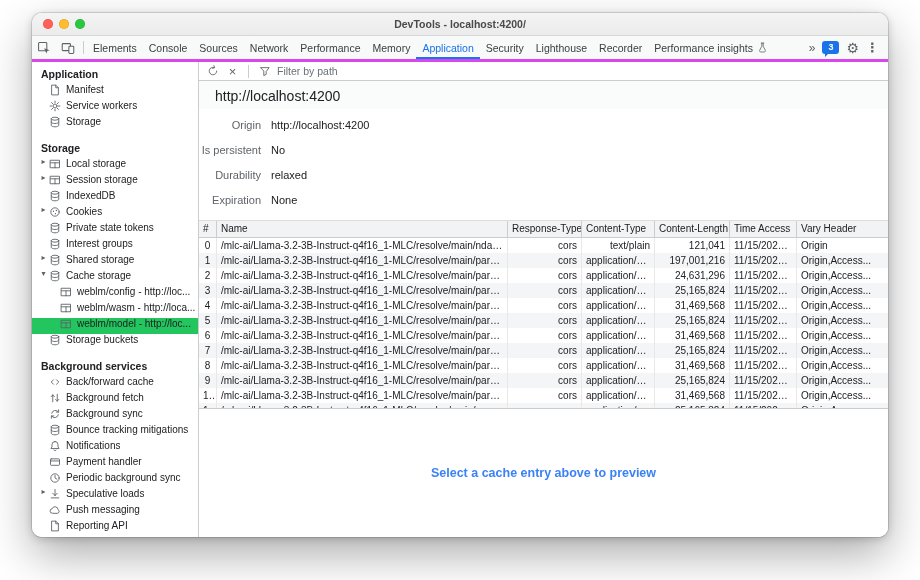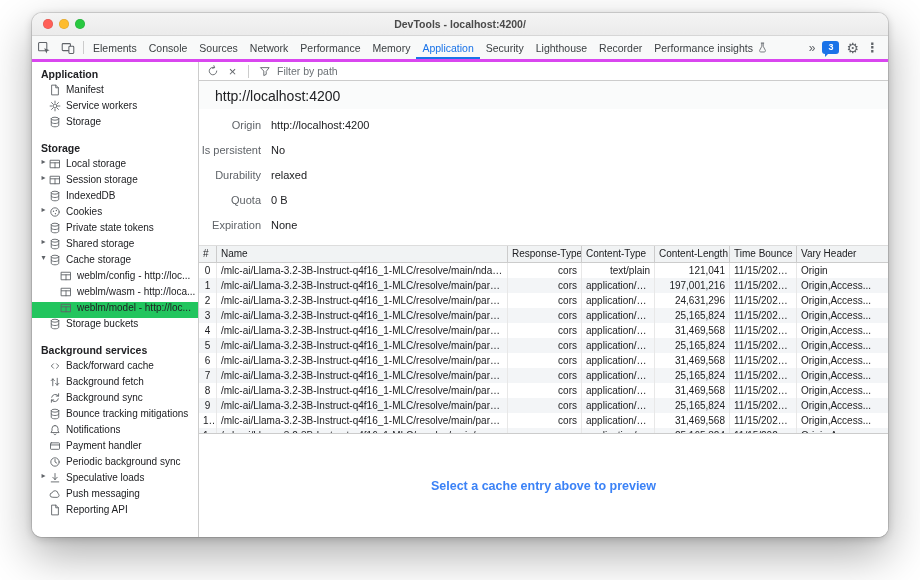--- a/index.html
+++ b/index.html
@@ -259,20 +259,31 @@
             <span class="sb-icon">
               <svg viewBox="0 0 16 16">
                 <ellipse cx="8" cy="3.6" rx="5" ry="2" fill="none" stroke="currentColor" stroke-width="1.2" stroke-linecap="round" stroke-linejoin="round"></ellipse>
                 <path d="M3 3.6v8.8c0 1.1 2.2 2 5 2s5-.9 5-2V3.6" fill="none" stroke="currentColor" stroke-width="1.2" stroke-linecap="round" stroke-linejoin="round"></path>
                 <path d="M3 8c0 1.1 2.2 2 5 2s5-.9 5-2" fill="none" stroke="currentColor" stroke-width="1.2" stroke-linecap="round" stroke-linejoin="round"></path>
               </svg>
             </span>
             <span class="sb-label">Private state tokens</span>
           </div>
           <div class="sb-item">
+            <span class="sb-arrow"></span>
+            <span class="sb-icon">
+              <svg viewBox="0 0 16 16">
+                <ellipse cx="8" cy="3.6" rx="5" ry="2" fill="none" stroke="currentColor" stroke-width="1.2" stroke-linecap="round" stroke-linejoin="round"></ellipse>
+                <path d="M3 3.6v8.8c0 1.1 2.2 2 5 2s5-.9 5-2V3.6" fill="none" stroke="currentColor" stroke-width="1.2" stroke-linecap="round" stroke-linejoin="round"></path>
+                <path d="M3 8c0 1.1 2.2 2 5 2s5-.9 5-2" fill="none" stroke="currentColor" stroke-width="1.2" stroke-linecap="round" stroke-linejoin="round"></path>
+              </svg>
+            </span>
+            <span class="sb-label">Interest groups</span>
+          </div>
+          <div class="sb-item">
             <span class="sb-arrow">▸</span>
             <span class="sb-icon">
               <svg viewBox="0 0 16 16">
                 <ellipse cx="8" cy="3.6" rx="5" ry="2" fill="none" stroke="currentColor" stroke-width="1.2" stroke-linecap="round" stroke-linejoin="round"></ellipse>
                 <path d="M3 3.6v8.8c0 1.1 2.2 2 5 2s5-.9 5-2V3.6" fill="none" stroke="currentColor" stroke-width="1.2" stroke-linecap="round" stroke-linejoin="round"></path>
                 <path d="M3 8c0 1.1 2.2 2 5 2s5-.9 5-2" fill="none" stroke="currentColor" stroke-width="1.2" stroke-linecap="round" stroke-linejoin="round"></path>
               </svg>
             </span>
             <span class="sb-label">Shared storage</span>
           </div>
@@ -457,37 +468,33 @@
           </div>
           <div class="d-row">
             <span class="d-label">Is persistent</span>
             <span class="d-value">No</span>
           </div>
           <div class="d-row">
             <span class="d-label">Durability</span>
             <span class="d-value">relaxed</span>
           </div>
           <div class="d-row">
-            <span class="d-label">Quota</span>
-            <span class="d-value">0 B</span>
-          </div>
-          <div class="d-row">
             <span class="d-label">Expiration</span>
             <span class="d-value">None</span>
           </div>
         </div>
 
       <div class="dg">
         <div class="dg-head dgrid" id="dg-head">
             <span class="dg-h">#</span>
             <span class="dg-h">Name</span>
             <span class="dg-h">Response-Type</span>
             <span class="dg-h">Content-Type</span>
             <span class="dg-h">Content-Length</span>
-            <span class="dg-h">Time Bounce</span>
+            <span class="dg-h">Time Access</span>
             <span class="dg-h">Vary Header</span>
           </div>
         <div id="dg-body">
             <div class="dg-row dgrid">
               <span class="dg-c a-center">0</span>
               <span class="dg-c a-left">/mlc-ai/Llama-3.2-3B-Instruct-q4f16_1-MLC/resolve/main/ndarray-c...</span>
               <span class="dg-c a-right">cors</span>
               <span class="dg-c a-right">text/plain</span>
               <span class="dg-c a-right">121,041</span>
               <span class="dg-c a-left">11/15/2024, 10...</span>

